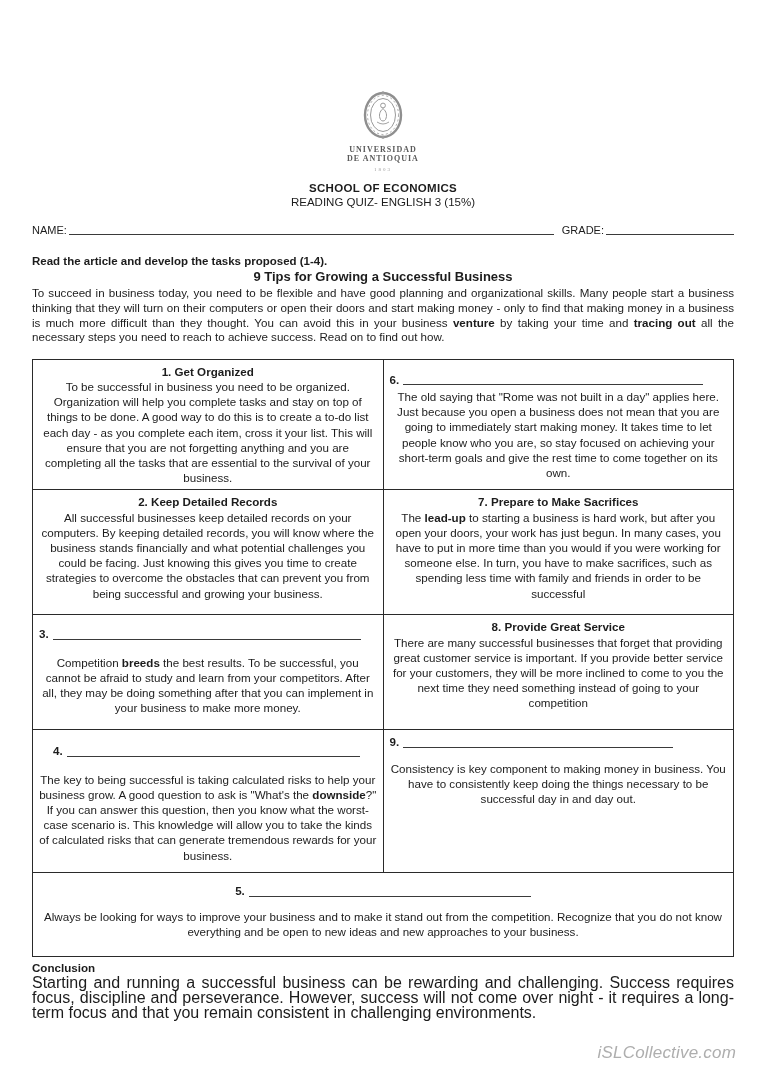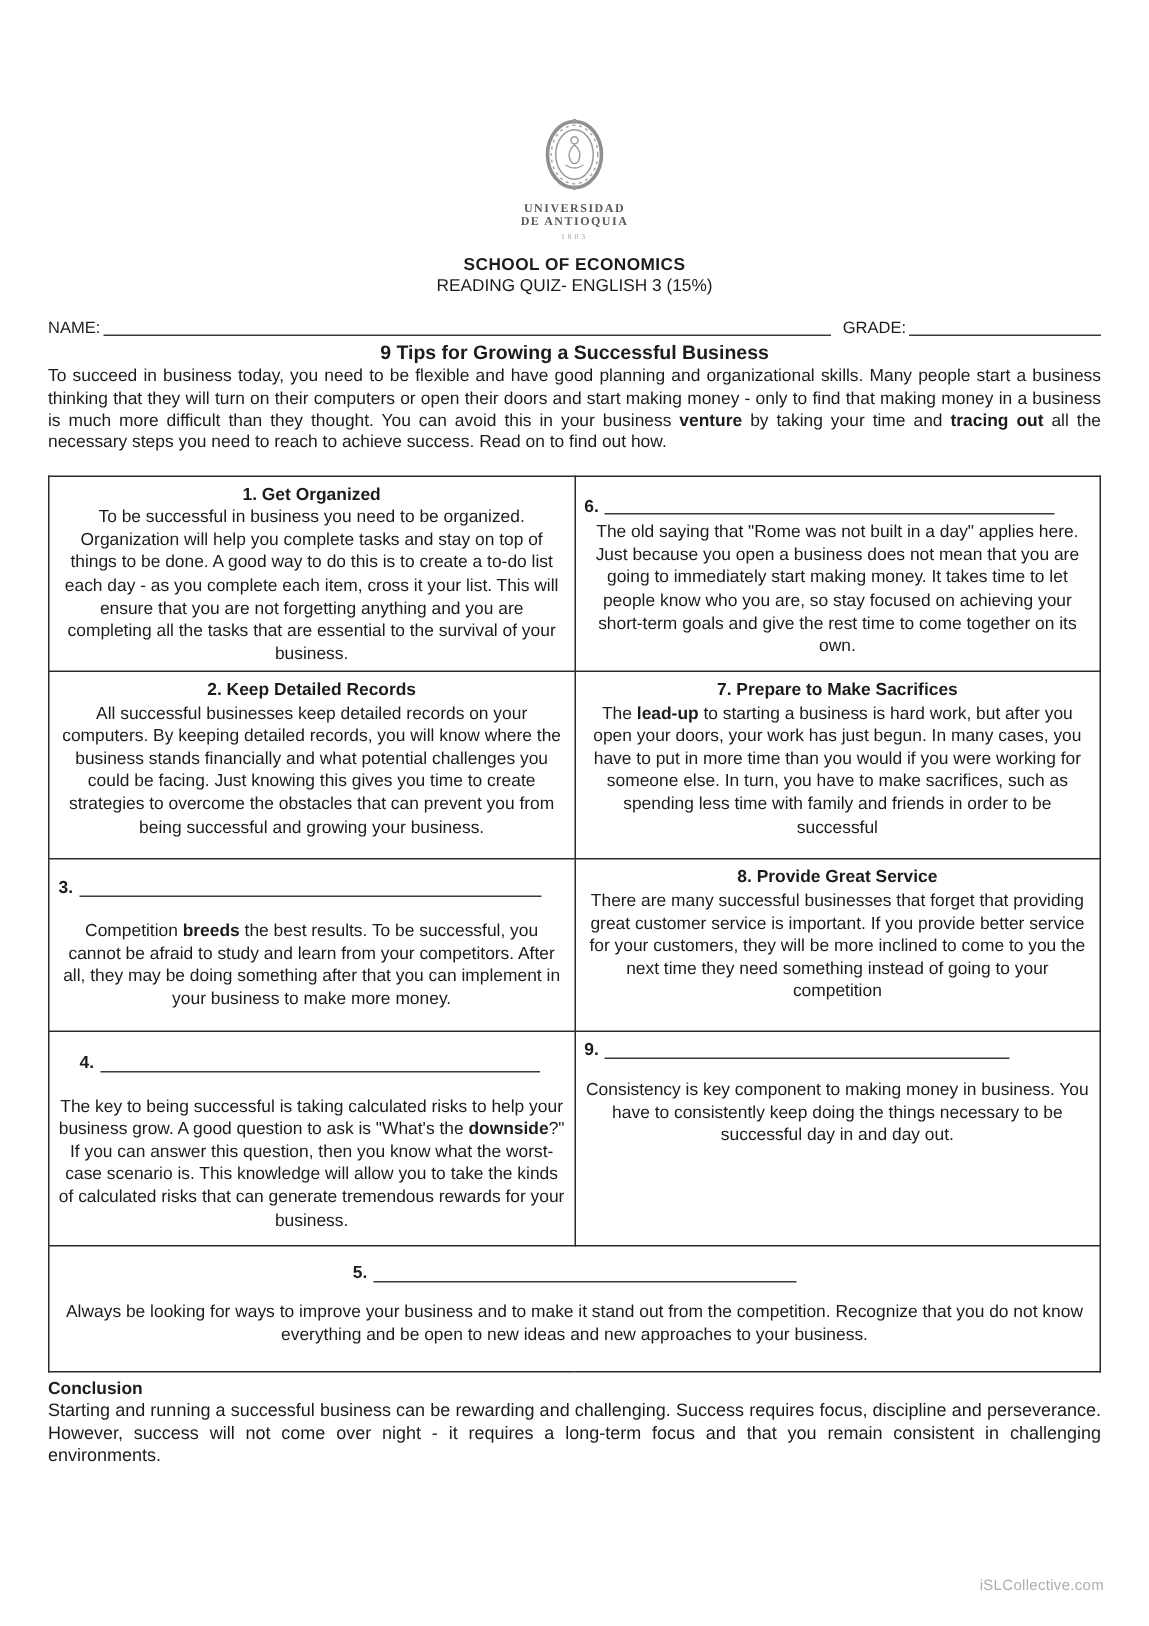--- a/index.html
+++ b/index.html
@@ -1,21 +1,21 @@
 <!DOCTYPE html>
 <html><head>
 <meta charset="utf-8">
 <style>
   html,body{margin:0;padding:0;background:#fff;}
   .page{
     position:relative;
     width:766px;height:1084px;
     background:#fff;
     box-sizing:border-box;
-    padding:0 32px;
+    padding:12px 32px;
     font-family:"Liberation Sans", sans-serif;
     color:#1c1c1c;
     overflow:hidden;
   }
   .bold{font-weight:bold;}
   .center{text-align:center;}
   .justify{text-align:justify;}
 
   
   .doc-header{text-align:center;padding-top:79px;}
@@ -75,26 +75,26 @@
   .num-center{justify-content:center;}
   .w300{width:300px;}
   .w310{width:308px;}
   .w295{width:293px;}
   .w270{width:270px;}
   .w280{width:282px;}
 
   
   .conclusion{margin-top:4px;}
   .conclusion-head{font-size:11.6px;}
-  .conclusion-text{font-size:12px;line-height:15px;margin:1px 0 0 0;}
+  .conclusion-text{font-size:16px;line-height:15px;margin:1px 0 0 0;}
 
   
   .watermark{
     position:absolute;right:30px;bottom:21px;
-    font-size:10px;color:#aeaeae;letter-spacing:.2px;
+    font-size:17px;color:#aeaeae;letter-spacing:.2px;font-style:italic;
   }
 </style>
 </head>
 <body>
 
 <div class="page">
 
   <div class="doc-header">
     <span class="crest">
       <svg width="42" height="48" viewBox="0 0 42 48">
@@ -117,20 +117,21 @@
     <div class="h-quiz">READING QUIZ- ENGLISH 3 (15%)</div>
   </div>
 
   <div class="name-row">
     <span class="lbl">NAME:</span>
     <span class="blank fill"></span>
     <span class="lbl grade-lbl">GRADE:</span>
     <span class="blank grade-blank"></span>
   </div>
 
+  <div class="instruction bold">Read the article and develop the tasks proposed (1-4).</div>
   <div class="doc-title bold center">9 Tips for Growing a Successful Business</div>
 
   <p class="intro justify"><span>To succeed in business today, you need to be flexible and have good planning and organizational skills. Many people start a business thinking that they will turn on their computers or open their doors and start making money - only to find that making money in a business is much more difficult than they thought. You can avoid this in your business </span><span class="bold">venture</span><span> by taking your time and </span><span class="bold">tracing out</span><span> all the necessary steps you need to reach to achieve success. Read on to find out how.</span></p>
 
   <table class="tips">
     <tbody>
         <tr>
       <td class="r1">
         <div class="cell-head">1. Get Organized</div>
         <div class="cell-text">To be successful in business you need to be organized. Organization will help you complete tasks and stay on top of things to be done. A good way to do this is to create a to-do list each day - as you complete each item, cross it your list. This will ensure that you are not forgetting anything and you are completing all the tasks that are essential to the survival of your business.</div>

